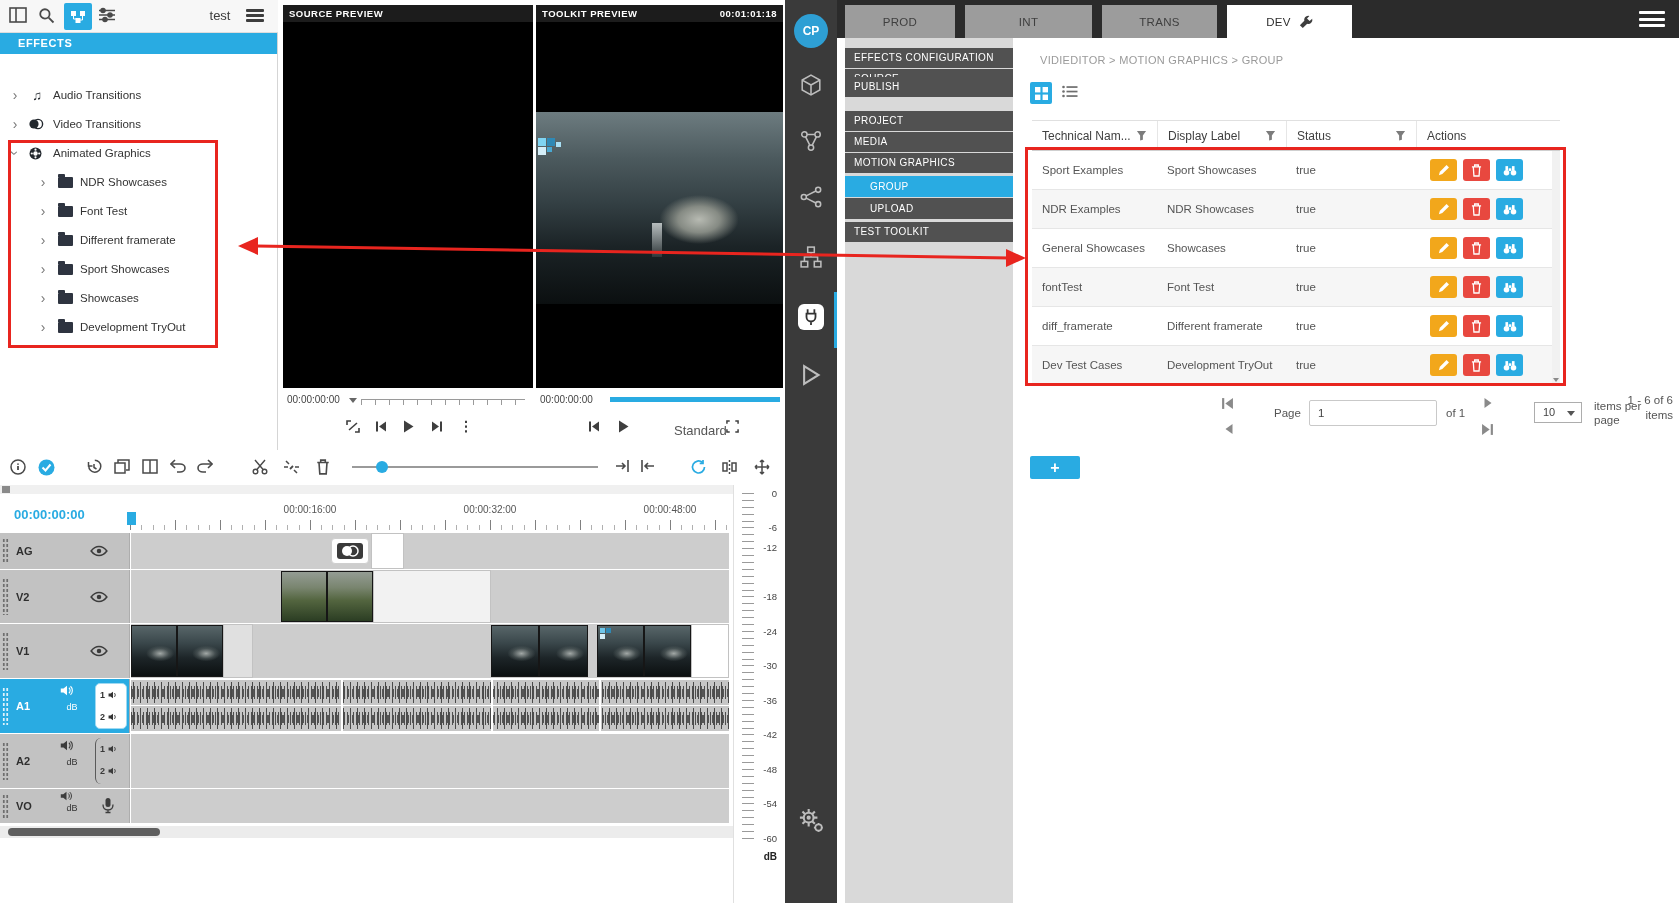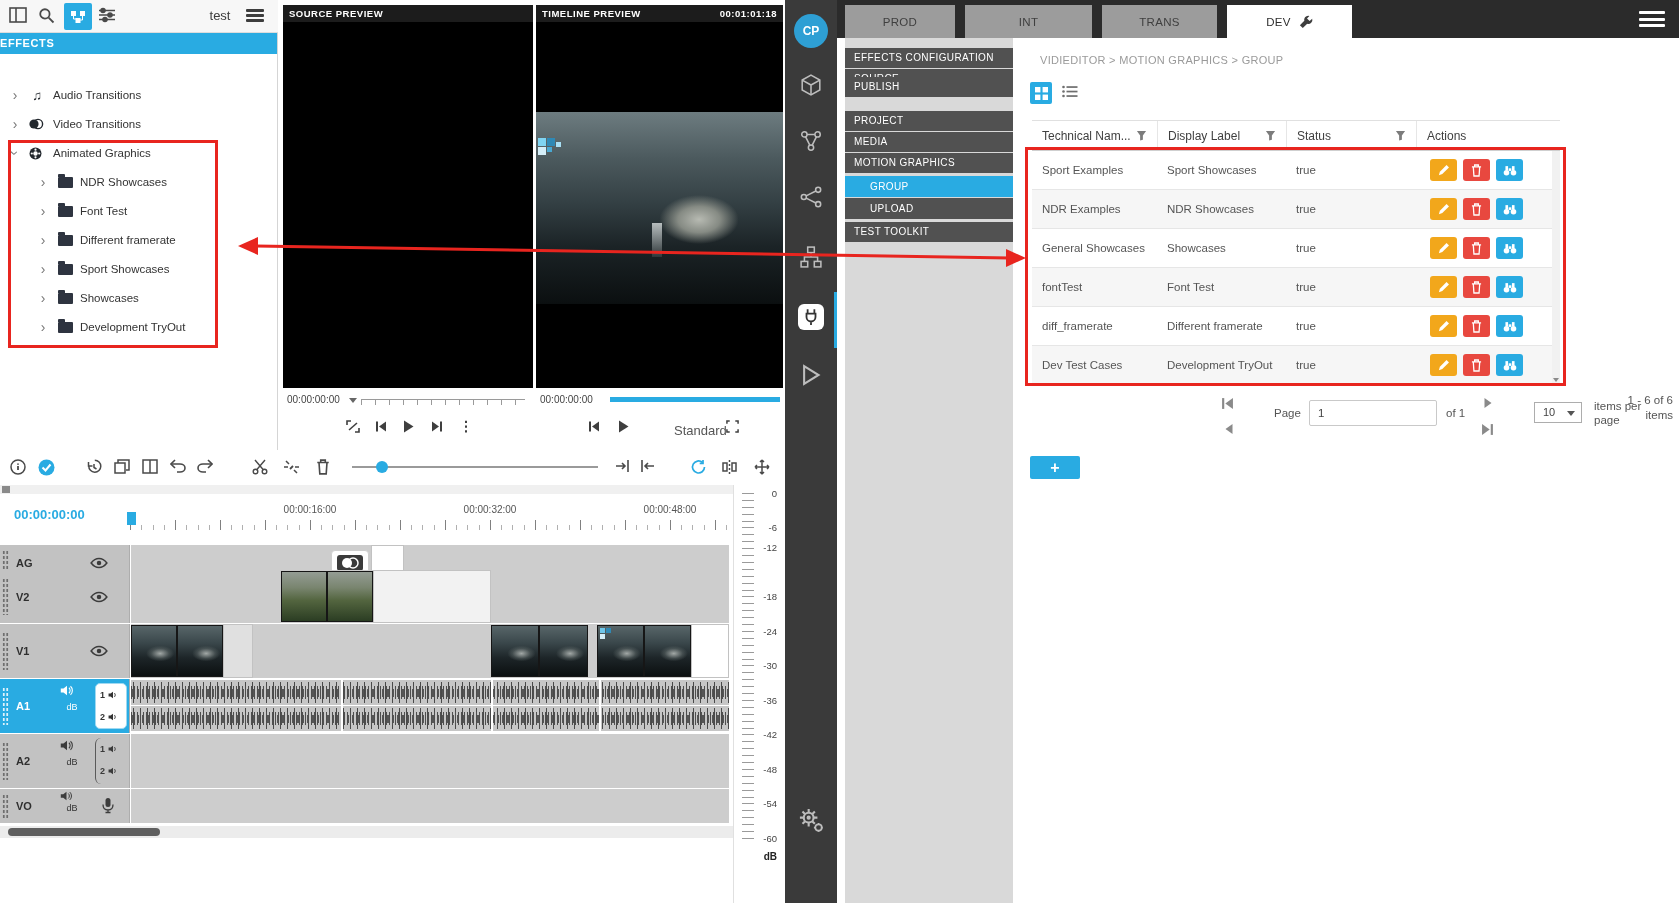--- a/index.html
+++ b/index.html
@@ -9,21 +9,21 @@
 svg{display:block}
 
 
 .left-panel{left:0;top:0;width:278px;height:450px;background:#fff;border-right:1px solid #d5d5d5}
 .lp-toolbar{left:0;top:0;width:278px;height:33px;background:#f7f7f7;border-bottom:1px solid #ddd}
 .lp-toolbar .tbi{position:absolute;top:7px;color:#4a4a4a}
 .fx-btn{position:absolute;left:64px;top:3px;width:28px;height:27px;background:#29abe2;border-radius:2px;display:flex;align-items:center;justify-content:center;color:#fff}
 .lp-title{position:absolute;left:196px;top:8px;width:48px;text-align:center;font-size:13px;color:#3d3d3d}
 .hamburger-s{position:absolute;left:246px;top:9px;width:18px;height:14px}
 .hamburger-s i{display:block;height:2.5px;background:#3d3d3d;margin-bottom:2.6px;border-radius:1px}
-.effects-hd{left:0;top:33px;width:277px;height:21px;background:#29abe2;color:#fff;font-size:11px;font-weight:bold;letter-spacing:.6px;line-height:21px;padding-left:0}
+.effects-hd{left:0;top:33px;width:277px;height:21px;background:#29abe2;color:#fff;font-size:11px;font-weight:bold;letter-spacing:.6px;line-height:21px;padding-left:18px}
 .search-row{left:0;top:54px;width:277px;height:26px;background:#ececec;border-bottom:1px solid #dcdcdc}
 .search-row input{position:absolute;left:6px;top:2px;width:112px;height:20px;border:none;background:transparent;font-size:11.5px;color:#555;border-bottom:1px solid #bbb;outline:none;font-family:"Liberation Sans",sans-serif}
 .search-row .mag{position:absolute;left:122px;top:5px;color:#555}
 .tree{left:0;top:80px;width:277px;height:370px;background:#fff}
 .tree-item{position:absolute;left:0;width:277px;height:28px;display:flex;align-items:center;cursor:default}
 .chev{width:10px;text-align:center;font-size:14px;color:#777;line-height:10px;margin-left:10px}
 .chev.down{transform:rotate(90deg)}
 .tree-item.child .chev{margin-left:38px}
 .ticon{margin-left:8px;color:#23282e;font-size:13px;width:18px;text-align:center}
 .folder-icon{width:15px;height:11px;background:#2e3440;border-radius:1px;position:relative;display:inline-block;margin-left:10px}
@@ -285,21 +285,21 @@
             <path d="M10 1v10" stroke="currentColor" stroke-width="2"></path>
             <path d="M1 1l7 5-7 5z" fill="currentColor"></path>
           </svg>
       </span>
       <span class="pci" style="left:176px;font-size:14px;font-weight:bold;top:6px">⋮</span>
     </div>
   </div>
 
   <div class="abs preview" style="left:536px;width:247px">
     <div class="pv-hd">
-      <span>TIMELINE PREVIEW</span>
+      <span>TOOLKIT PREVIEW</span>
       <span style="position:absolute;right:6px;top:0">00:01:01:18</span>
     </div>
     <div class="pv-video">
       <div class="scene">
           <span class="fall"></span>
         </div>
       <span class="pix" style="left:2px;top:116px;background:#7fd4f2"></span>
       <span class="pix" style="left:11px;top:116px;background:#2f89b5"></span>
       <span class="pix" style="left:2px;top:125px;background:#d4eef8"></span>
       <span class="pix" style="left:11px;top:125px;width:5px;height:5px;background:#49a8d2"></span>
@@ -432,21 +432,21 @@
     <div class="ruler">
       <span class="tc-current">00:00:00:00</span>
       <span class="ticks-minor"></span>
       <span class="ticks-major"></span>
       <span class="ruler-label" style="left:310px">00:00:16:00</span>
       <span class="ruler-label" style="left:490px">00:00:32:00</span>
       <span class="ruler-label" style="left:670px">00:00:48:00</span>
       <span class="playhead"></span>
     </div>
 
-    <div class="track" style="top:60px;height:36px">
+    <div class="track" style="top:48px;height:36px">
       <div class="t-head">
         <span class="drag-dots"></span>
         <span class="t-name">AG</span>
         <span class="eye">
           <svg width="18" height="12" viewBox="0 0 24 14">
               <path d="M12 1C6 1 1.5 7 1.5 7S6 13 12 13s10.5-6 10.5-6S18 1 12 1z" fill="none" stroke="currentColor" stroke-width="2"></path>
               <circle cx="12" cy="7" r="3" fill="currentColor"></circle>
             </svg>
         </span>
       </div>

